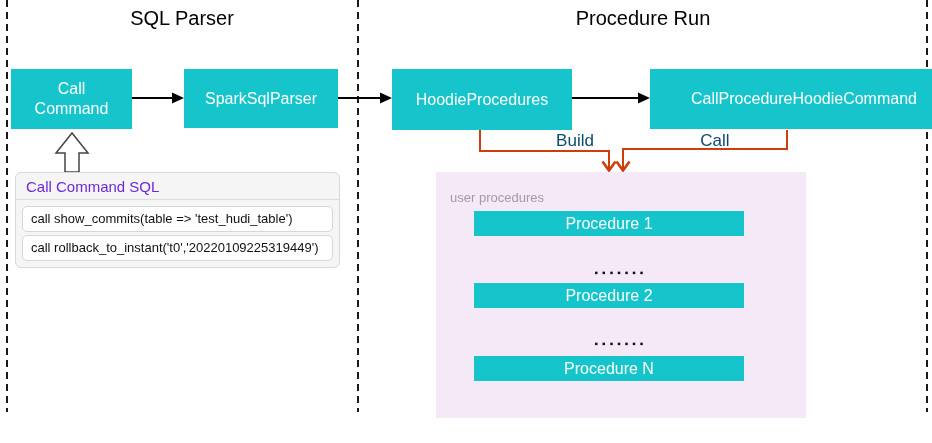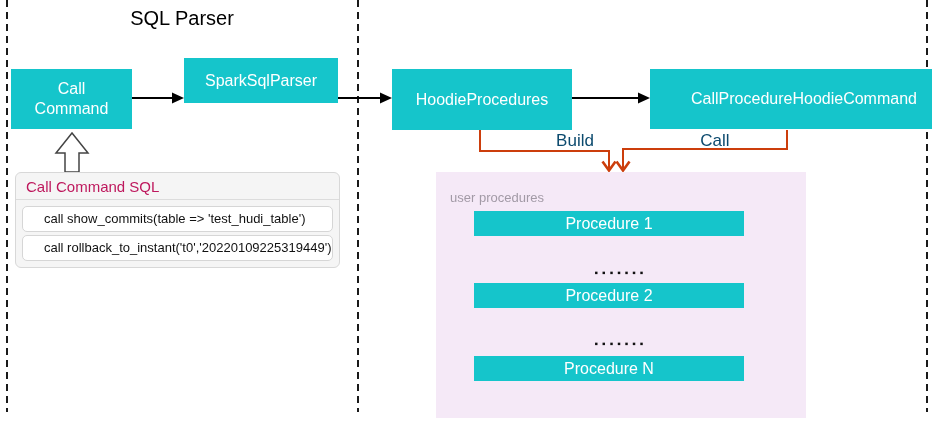--- a/index.html
+++ b/index.html
@@ -13,25 +13,25 @@
   .node{
     position:absolute;background:#15C5CB;color:#fff;font-size:16px;line-height:20px;
     display:flex;align-items:center;justify-content:center;text-align:center;white-space:pre-line;
   }
   .edge-label{position:absolute;font-size:17px;line-height:19px;width:70px;text-align:center;color:#0c4a6e;}
   
   .sql-panel{
     position:absolute;left:15px;top:172px;width:325px;background:#F5F5F5;
     border:1px solid #D8D8D8;border-radius:6px;box-sizing:border-box;
   }
-  .sql-panel-header{font-size:15px;padding:5px 10px 4px 10px;border-bottom:1px solid #DCDCDC;color:#be185d;}
+  .sql-panel-header{font-size:15px;padding:5px 10px 4px 10px;border-bottom:1px solid #DCDCDC;color:#6d28d9;}
   .sql-rows{padding:3px;}
   .sql-row{
     background:#fff;border:1px solid #D6D6D6;border-radius:5px;margin:3px;
-    font-size:13px;line-height:16px;padding:4px 21px;white-space:nowrap;overflow:hidden;color:#111;
+    font-size:13px;line-height:16px;padding:4px 8px;white-space:nowrap;overflow:hidden;color:#111;
   }
   
   .proc-panel{position:absolute;left:436px;top:172px;width:370px;height:246px;background:#F5E9F7;}
   .proc-panel-label{position:absolute;left:14px;top:10px;font-size:13px;color:#A29AA6;margin-top:8px;}
   .proc-box{
     position:absolute;left:38px;width:270px;height:25px;background:#15C5CB;color:#fff;
     font-size:16px;display:flex;align-items:center;justify-content:center;
   }
   .dots-row{
     position:absolute;left:50px;width:270px;text-align:center;font-size:10px;
@@ -42,24 +42,25 @@
 </head>
 <body>
 
 <div id="canvas">
 
   <div class="dashline" style="left:6px"></div>
   <div class="dashline" style="left:357px"></div>
   <div class="dashline" style="left:926px"></div>
 
   <div class="section-title" style="left:6px;width:352px">SQL Parser</div>
+  <div class="section-title" style="left:358px;width:570px">Procedure Run</div>
 
   <div class="node" style="left:11px;top:69px;width:121px;height:60px">Call
 Command</div>
-  <div class="node" style="left:184px;top:58px;width:154px;height:45px">SparkSqlParser</div>
+  <div class="node" style="left:184px;top:69px;width:154px;height:59px">SparkSqlParser</div>
   <div class="node" style="left:392px;top:69px;width:180px;height:61px">HoodieProcedures</div>
   <div class="node" style="left:650px;top:69px;width:308px;height:60px;font-size:16px">CallProcedureHoodieCommand</div>
 
   <svg class="overlay" width="932" height="443" viewBox="0 0 932 443">
 
     <g>
       <line x1="132" y1="98" x2="176" y2="98" stroke="#000" stroke-width="2"></line>
       <polygon points="184,98 172,92.5 172,103.5" fill="#000"></polygon>
     </g>
     <g>

